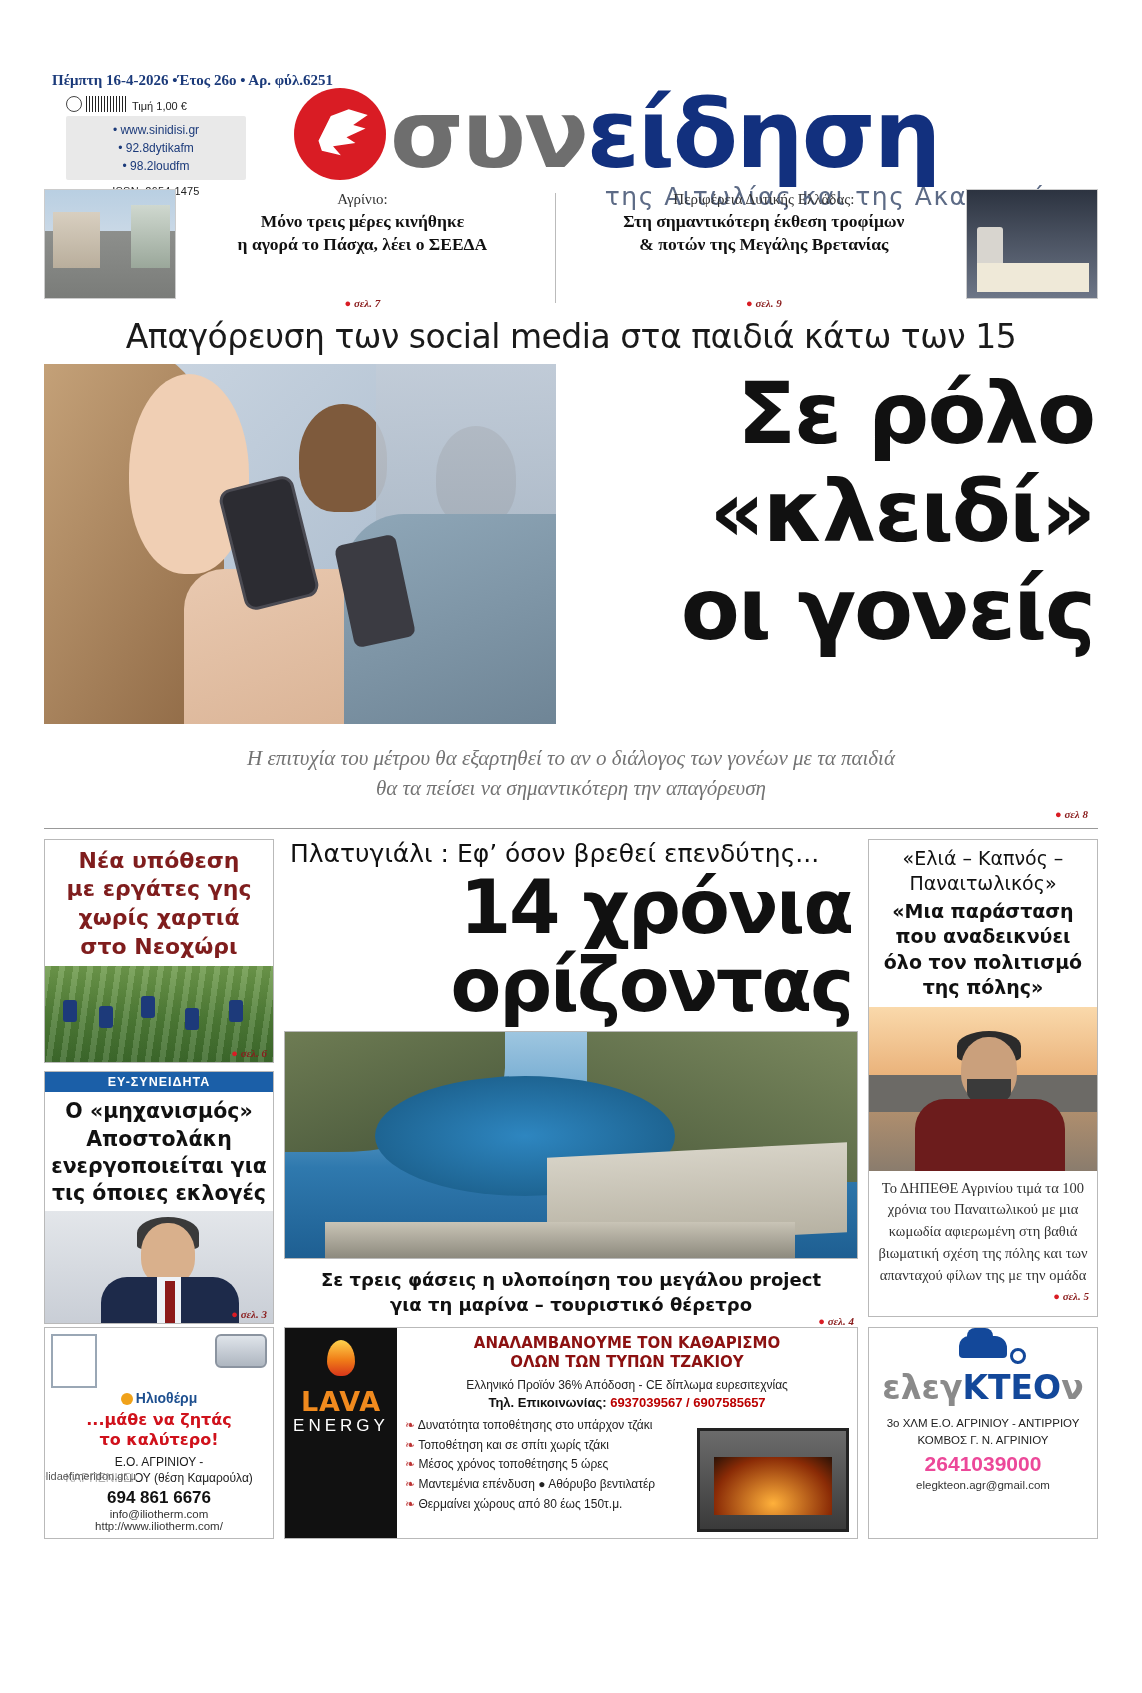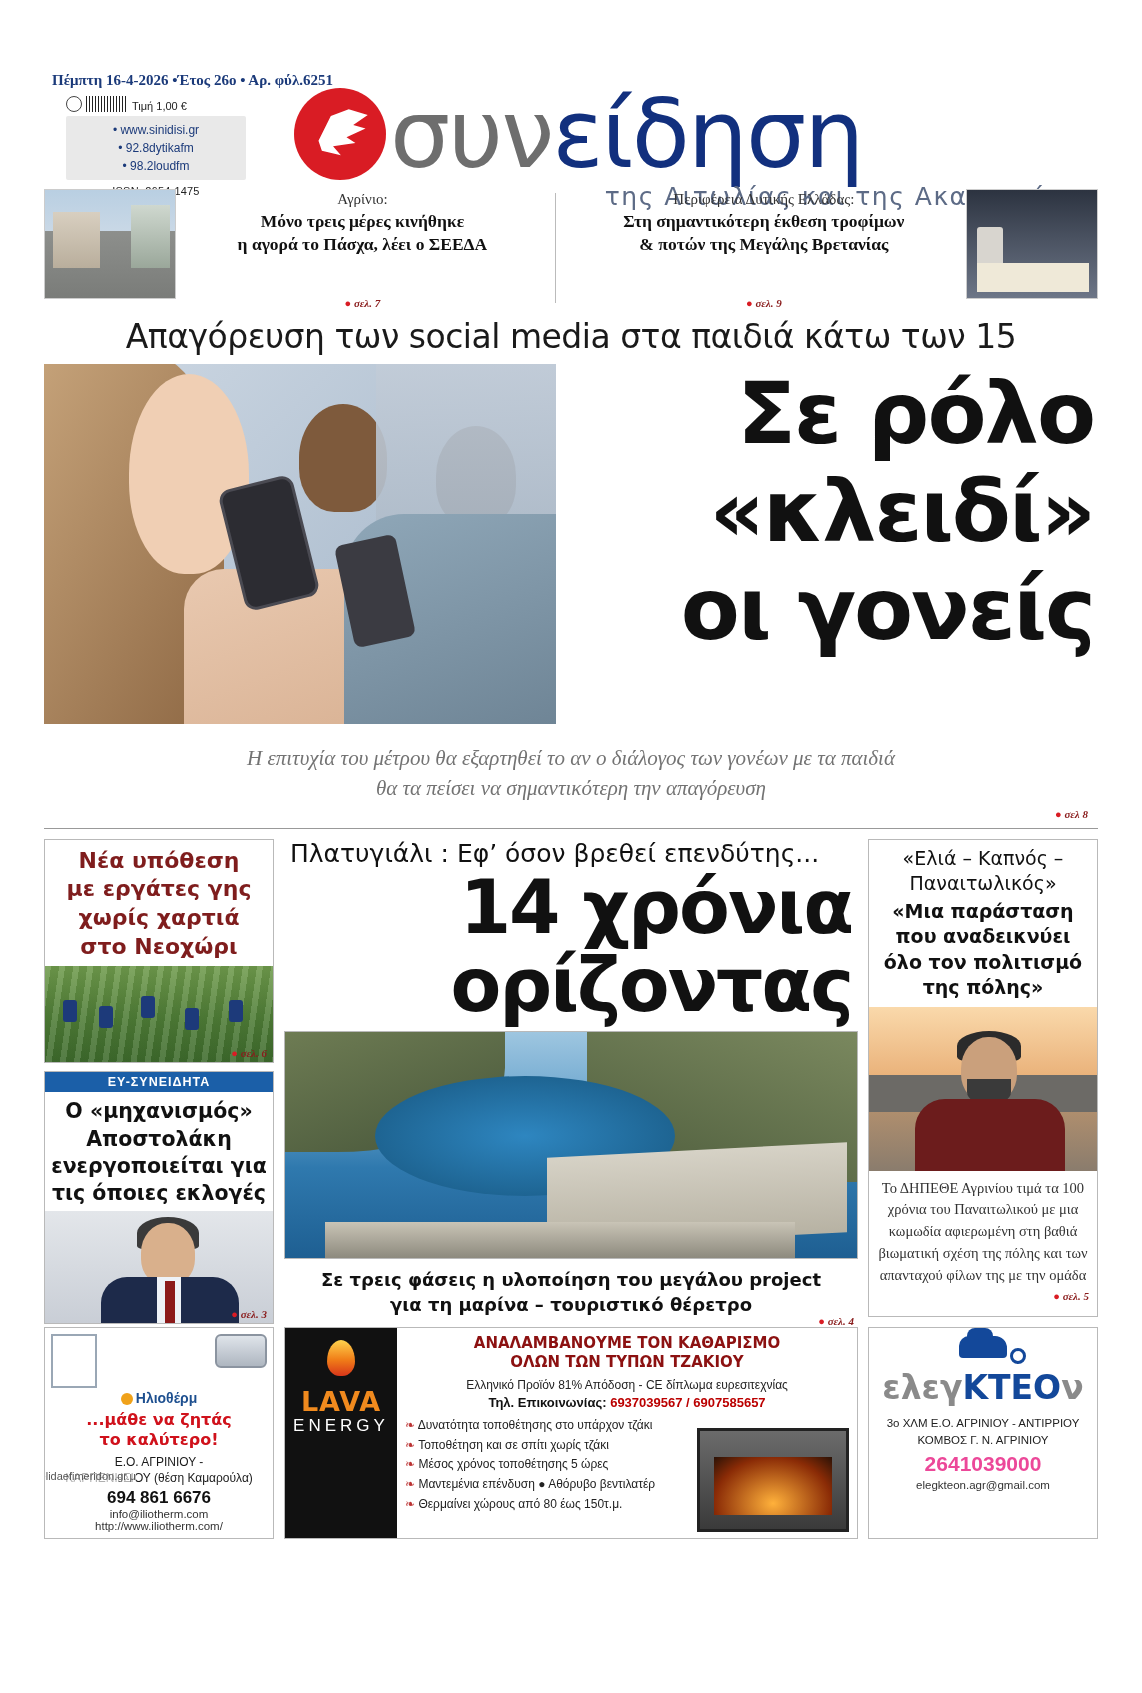--- a/index.html
+++ b/index.html
@@ -54,21 +54,21 @@
     background:#d91c24; position:relative; flex:0 0 auto;
     margin-right:4px;
   }
   .logo-circle:before {
     content:""; position:absolute; left:20px; top:18px;
     width:56px; height:56px;
     background:#fff;
     clip-path:polygon(8% 62%,30% 18%,62% 6%,96% 16%,70% 34%,92% 40%,58% 56%,74% 66%,34% 72%,48% 88%,14% 80%);
   }
   .logo-text {
-    font-size:95px; font-weight:normal; line-height:.95;
+    font-size:95px; font-weight:bold; line-height:.95;
     font-family:"DejaVu Sans", sans-serif; letter-spacing:-2px;
   }
   .logo-text .c1 { color:#6e6e6e; }
   .logo-text .c2 { color:#12307e; }
   .logo-sub {
     margin-top:2px; text-align:right; padding-right:6px;
     font-size:25px; color:#5d6b86; letter-spacing:1.5px;
     font-family:"DejaVu Sans", sans-serif;
   }
 
@@ -564,21 +564,21 @@
         <div class="lava-left">
           <span class="flame"></span>
           <div class="lava-word"><span>LA</span><span>VA</span></div>
           <div class="energy-word">ENERGY</div>
         </div>
         <div class="lava-right">
           <div class="lava-h">
             <div>ΑΝΑΛΑΜΒΑΝΟΥΜΕ ΤΟΝ ΚΑΘΑΡΙΣΜΟ</div>
             <div>ΟΛΩΝ ΤΩΝ ΤΥΠΩΝ ΤΖΑΚΙΟΥ</div>
           </div>
-          <div class="lava-s">Ελληνικό Προϊόν 81% Απόδοση - CE δίπλωμα ευρεσιτεχνίας</div>
+          <div class="lava-s">Ελληνικό Προϊόν 36% Απόδοση - CE δίπλωμα ευρεσιτεχνίας</div>
           <div class="lava-tel"><b>Τηλ. Επικοινωνίας:</b> <span>6937039567 / 6907585657</span></div>
           <div class="bullets">
             <div>Δυνατότητα τοποθέτησης στο υπάρχον τζάκι</div>
             <div>Τοποθέτηση και σε σπίτι χωρίς τζάκι</div>
             <div>Μέσος χρόνος τοποθέτησης 5 ώρες</div>
             <div>Μαντεμένια επένδυση ● Αθόρυβο βεντιλατέρ</div>
             <div>Θερμαίνει χώρους από 80 έως 150τ.μ.</div>
           </div>
           <div class="stove"></div>
         </div>

